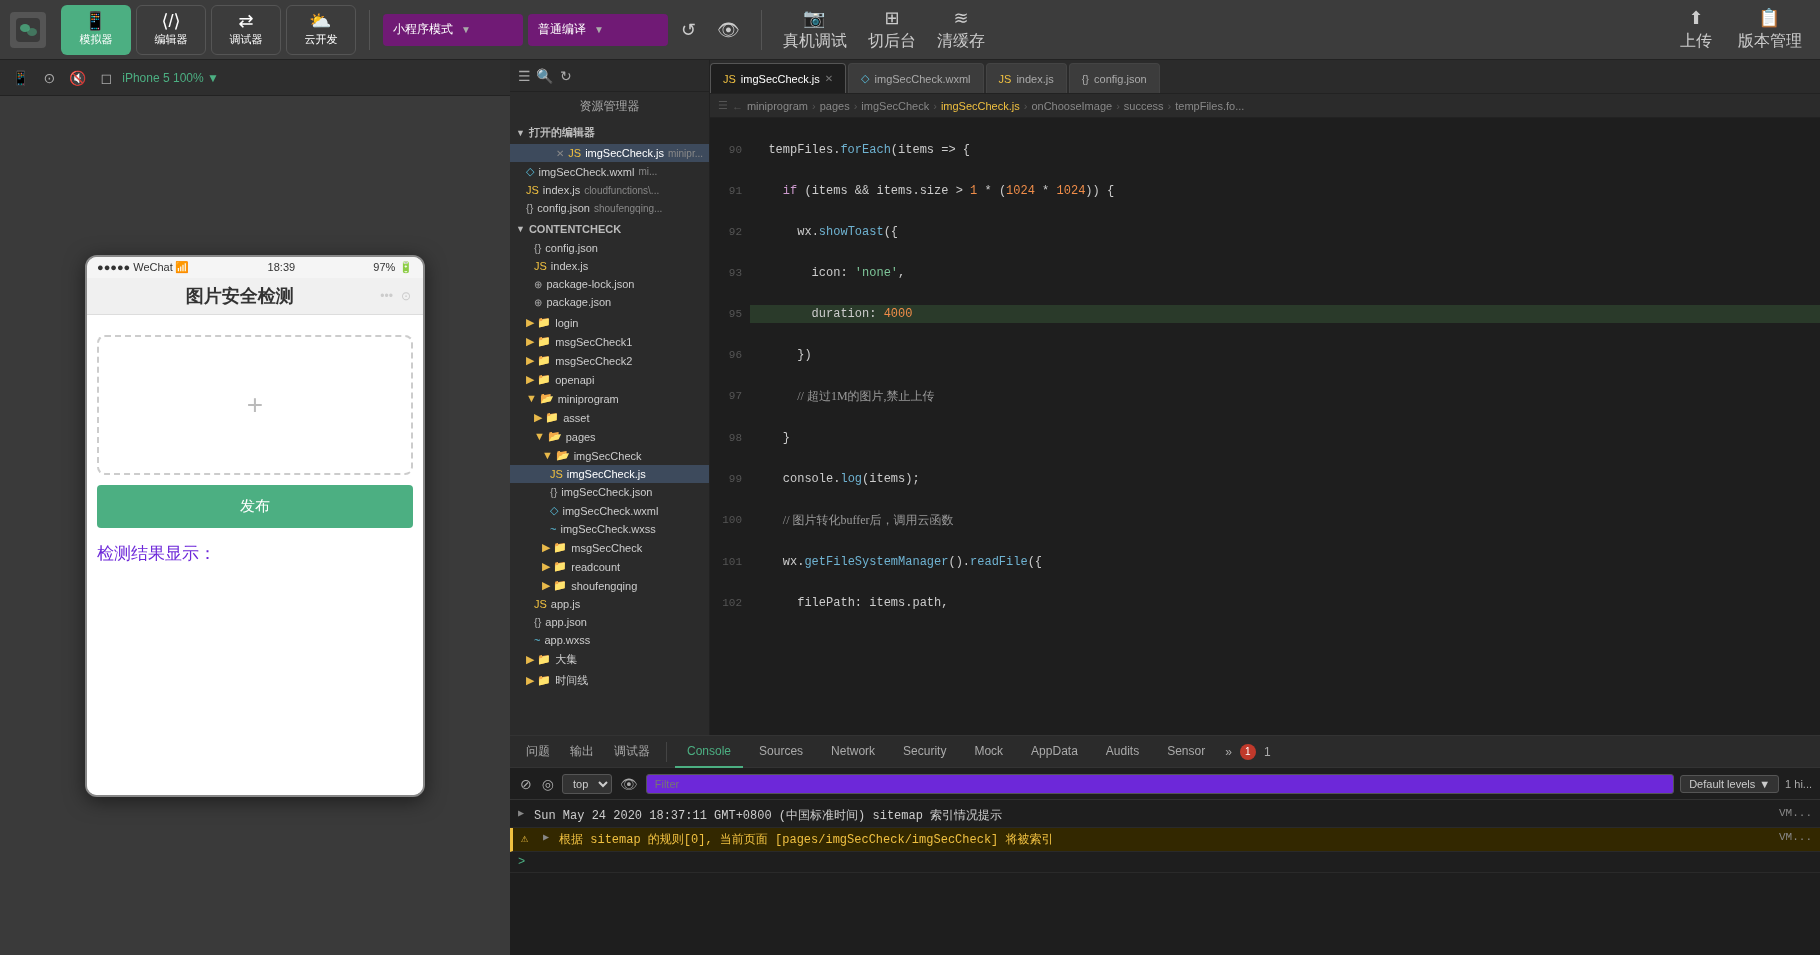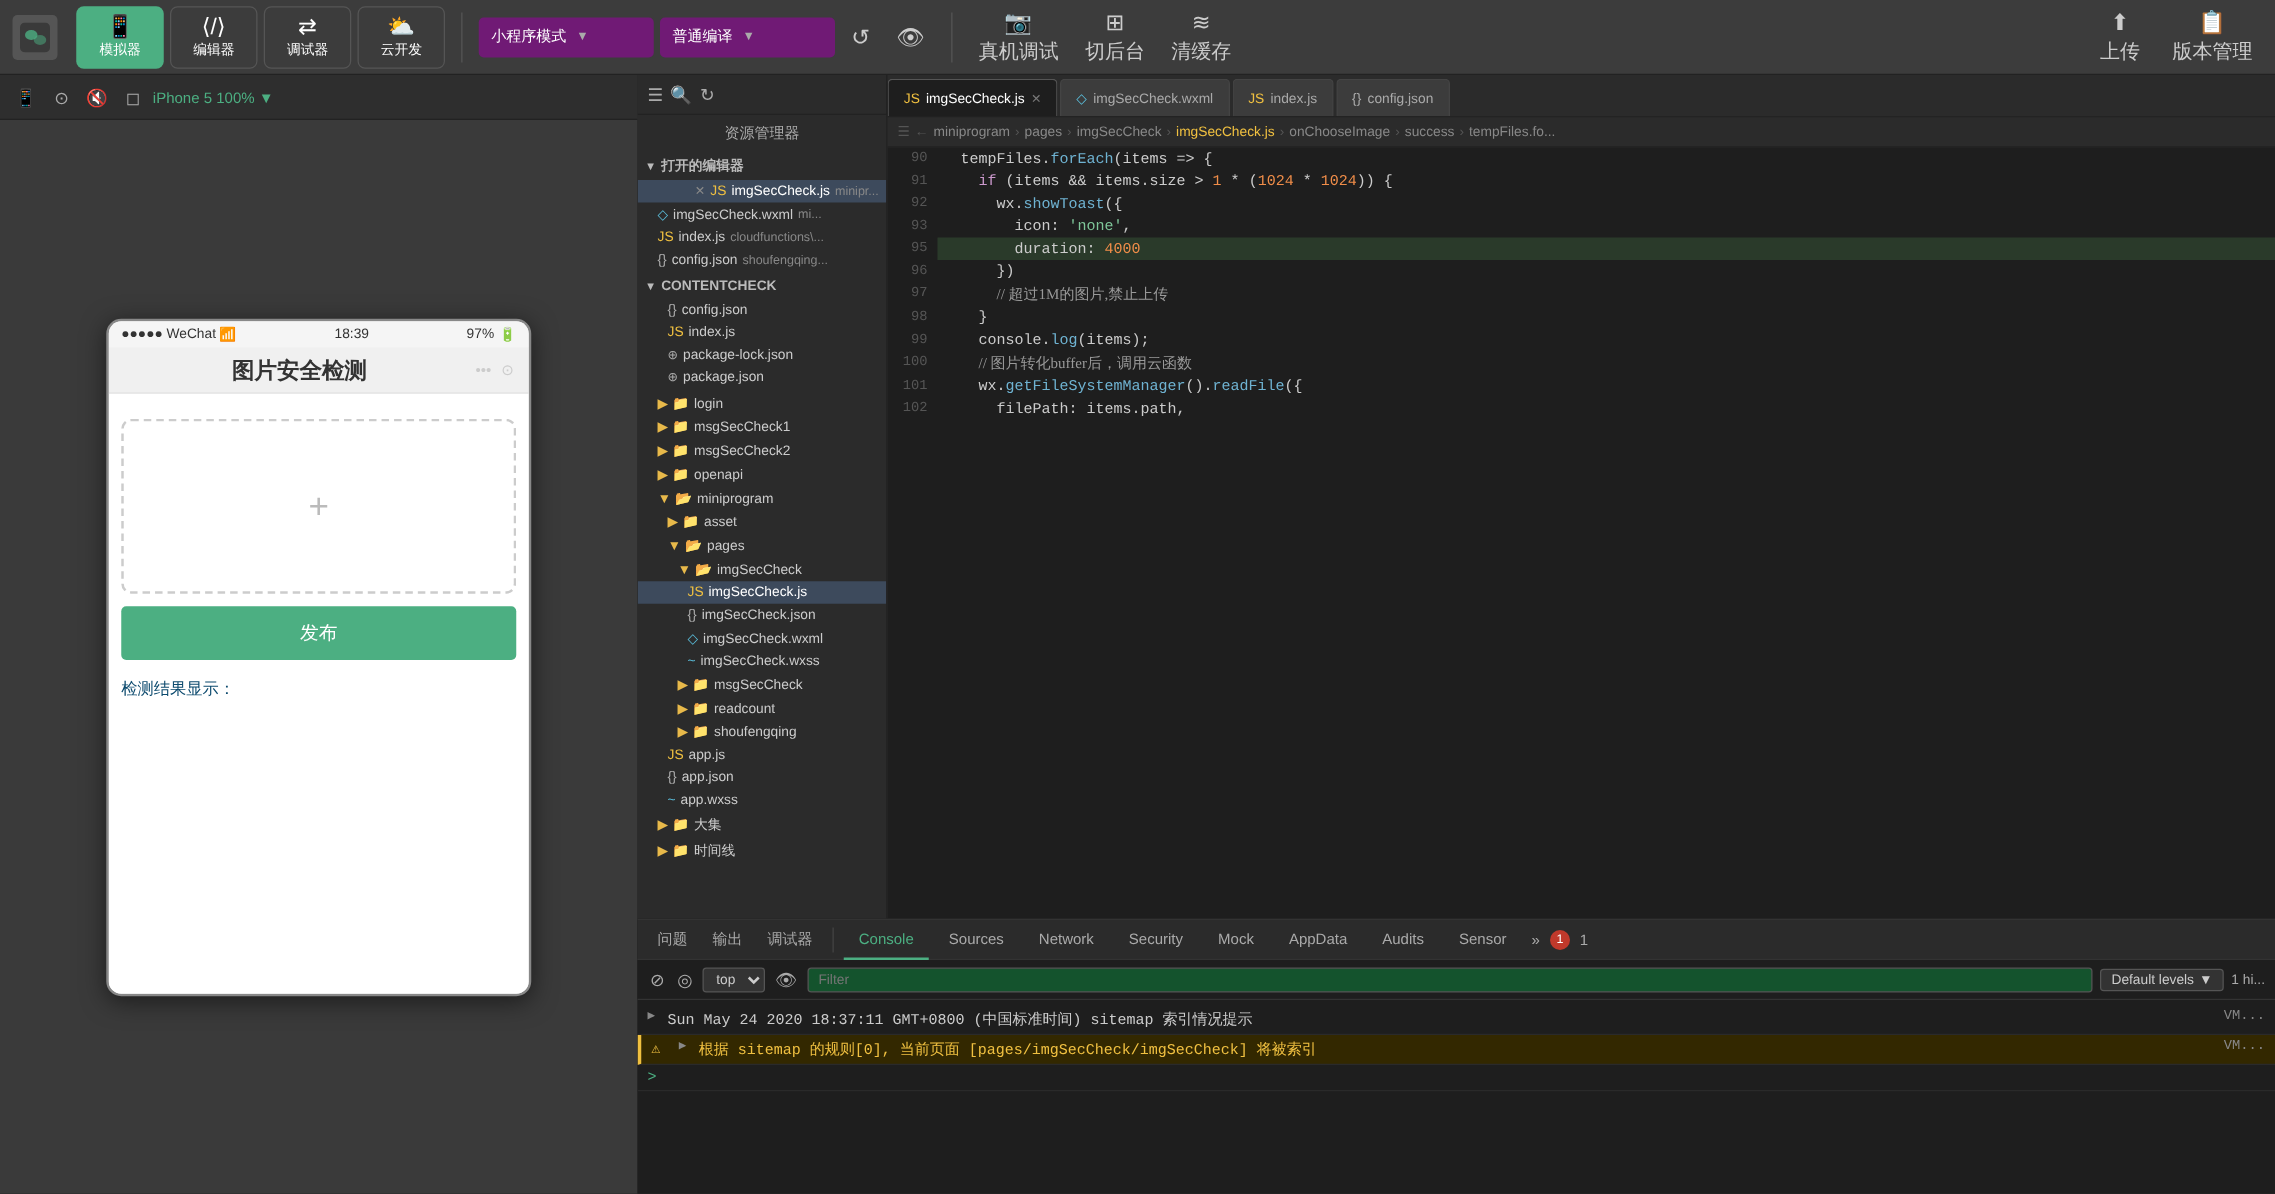--- a/index.html
+++ b/index.html
@@ -64,21 +64,21 @@
     #phone-body { background: #fff; padding: 10px; min-height: 480px; }
     #phone-upload-area {
       border: 2px dashed #ccc; border-radius: 8px; height: 140px;
       display: flex; align-items: center; justify-content: center;
       margin: 10px 0; font-size: 28px; color: #bbb;
     }
     #phone-publish-btn {
       background: #4caf82; color: #fff; text-align: center;
       padding: 12px; border-radius: 4px; margin: 10px 0; font-size: 15px; cursor: pointer;
     }
-    #phone-result-label { font-size: 13px; color: #0c4a6e; padding: 4px 0; }
+    #phone-result-label { font-size: 17px; color: #6d28d9; padding: 4px 0; }
 
     
     #middle-panel { flex: 1; display: flex; flex-direction: column; background: #2b2b2b; }
 
     
     #file-area { display: flex; flex: 1; overflow: hidden; }
     #file-explorer {
       width: 200px; background: #2b2b2b; border-right: 1px solid #222;
       display: flex; flex-direction: column; overflow-y: auto;
     }
@@ -132,21 +132,21 @@
       display: flex; align-items: center; height: 24px; background: #2b2b2b;
       padding: 0 8px; font-size: 11px; color: #888; gap: 4px;
       border-bottom: 1px solid #222;
     }
     .breadcrumb-sep { color: #555; }
     #code-editor {
       flex: 1; background: #1e1e1e; overflow: auto; padding: 0;
       font-family: 'Courier New', monospace; font-size: 12px;
     }
     .code-line {
-      display: flex; min-height: 18px; padding: 0;
+      display: flex; min-height: 18px; padding: 0; margin-top: 23px;
     }
     .line-num {
       width: 40px; min-width: 40px; text-align: right; padding-right: 8px;
       color: #555; user-select: none; font-size: 11px; line-height: 18px;
     }
     .line-content { flex: 1; white-space: pre; line-height: 18px; padding-left: 4px; }
     .line-content.highlighted { background: #2a3a2a; }
 
     
     .c-keyword { color: #cc99cd; }
@@ -177,21 +177,21 @@
     #devtools-console-toolbar {
       display: flex; align-items: center; height: 32px; background: #1e1e1e;
       border-bottom: 1px solid #333; padding: 0 8px; gap: 6px;
     }
     .console-btn { font-size: 14px; color: #aaa; cursor: pointer; padding: 2px; }
     .console-select {
       background: #333; border: 1px solid #555; color: #ccc; font-size: 11px;
       padding: 2px 6px; border-radius: 3px; cursor: pointer;
     }
     #console-filter-input {
-      flex: 1; background: #14532d; border: 1px solid #555; color: #ccc;
+      flex: 1; background: #6d28d9; border: 1px solid #555; color: #ccc;
       font-size: 11px; padding: 3px 8px; border-radius: 3px; outline: none;
     }
     .default-levels-btn {
       background: #333; border: 1px solid #555; color: #ccc; font-size: 11px;
       padding: 2px 8px; border-radius: 3px; cursor: pointer; display: flex; align-items: center; gap: 4px;
     }
     #console-output { flex: 1; overflow-y: auto; padding: 4px 0; }
     .console-entry {
       display: flex; align-items: flex-start; padding: 3px 8px; font-size: 12px;
       font-family: 'Courier New', monospace; border-bottom: 1px solid #2a2a2a;

